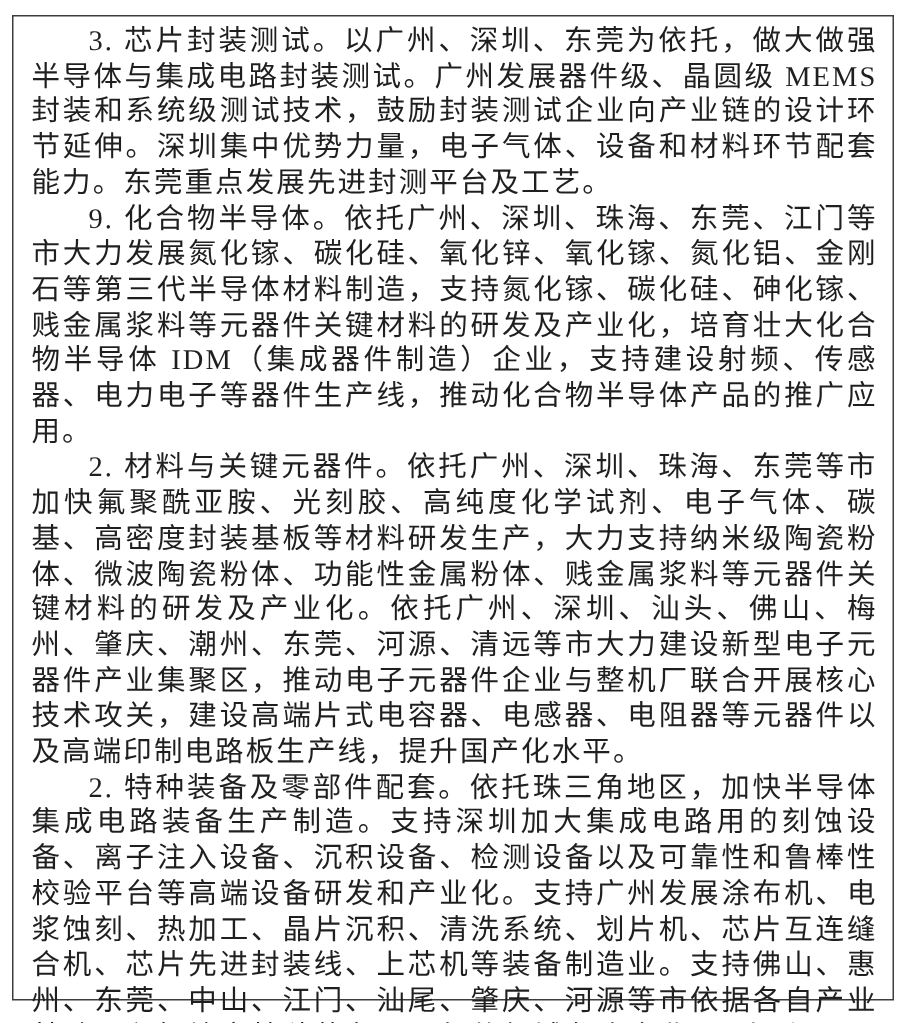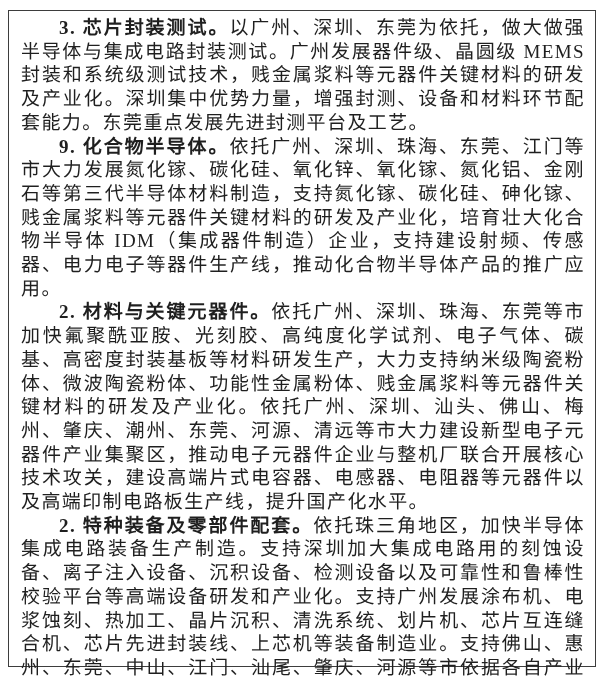--- a/index.html
+++ b/index.html
@@ -36,27 +36,27 @@
     letter-spacing: 1.4px;
     text-align: justify;
     text-justify: inter-ideograph;
   }
   .doc-text p {
     margin: 0;
     padding: 0;
     text-indent: 2em;
   }
   .doc-text b {
-    font-weight: 700;
+    font-weight: 400;
   }
 </style>
 </head>
 <body>
 
 <div class="page">
   <div class="doc-border"></div>
   <div class="doc-text">
-    <p><b>3. 芯片封装测试。</b><span>以广州、深圳、东莞为依托，做大做强半导体与集成电路封装测试。广州发展器件级、晶圆级 MEMS 封装和系统级测试技术，贱金属浆料等元器件关键材料的研发及产业化。深圳集中优势力量，增强封测、设备和材料环节配套能力。东莞重点发展先进封测平台及工艺。</span></p>
+    <p><b>3. 芯片封装测试。</b><span>以广州、深圳、东莞为依托，做大做强半导体与集成电路封装测试。广州发展器件级、晶圆级 MEMS 封装和系统级测试技术，鼓励封装测试企业向产业链的设计环节延伸。深圳集中优势力量，电子气体、设备和材料环节配套能力。东莞重点发展先进封测平台及工艺。</span></p>
     <p><b>9. 化合物半导体。</b><span>依托广州、深圳、珠海、东莞、江门等市大力发展氮化镓、碳化硅、氧化锌、氧化镓、氮化铝、金刚石等第三代半导体材料制造，支持氮化镓、碳化硅、砷化镓、贱金属浆料等元器件关键材料的研发及产业化，培育壮大化合物半导体 IDM（集成器件制造）企业，支持建设射频、传感器、电力电子等器件生产线，推动化合物半导体产品的推广应用。</span></p>
     <p><b>2. 材料与关键元器件。</b><span>依托广州、深圳、珠海、东莞等市加快氟聚酰亚胺、光刻胶、高纯度化学试剂、电子气体、碳基、高密度封装基板等材料研发生产，大力支持纳米级陶瓷粉体、微波陶瓷粉体、功能性金属粉体、贱金属浆料等元器件关键材料的研发及产业化。依托广州、深圳、汕头、佛山、梅州、肇庆、潮州、东莞、河源、清远等市大力建设新型电子元器件产业集聚区，推动电子元器件企业与整机厂联合开展核心技术攻关，建设高端片式电容器、电感器、电阻器等元器件以及高端印制电路板生产线，提升国产化水平。</span></p>
     <p><b>2. 特种装备及零部件配套。</b><span>依托珠三角地区，加快半导体集成电路装备生产制造。支持深圳加大集成电路用的刻蚀设备、离子注入设备、沉积设备、检测设备以及可靠性和鲁棒性校验平台等高端设备研发和产业化。支持广州发展涂布机、电浆蚀刻、热加工、晶片沉积、清洗系统、划片机、芯片互连缝合机、芯片先进封装线、上芯机等装备制造业。支持佛山、惠州、东莞、中山、江门、汕尾、肇庆、河源等市依据各自产业基础，积极培育特种装备及零部件领域龙头企业及“隐形冠军”企业，形成与广深珠联动发展格局。</span></p>
   </div>
 </div>
 
 </body></html>

